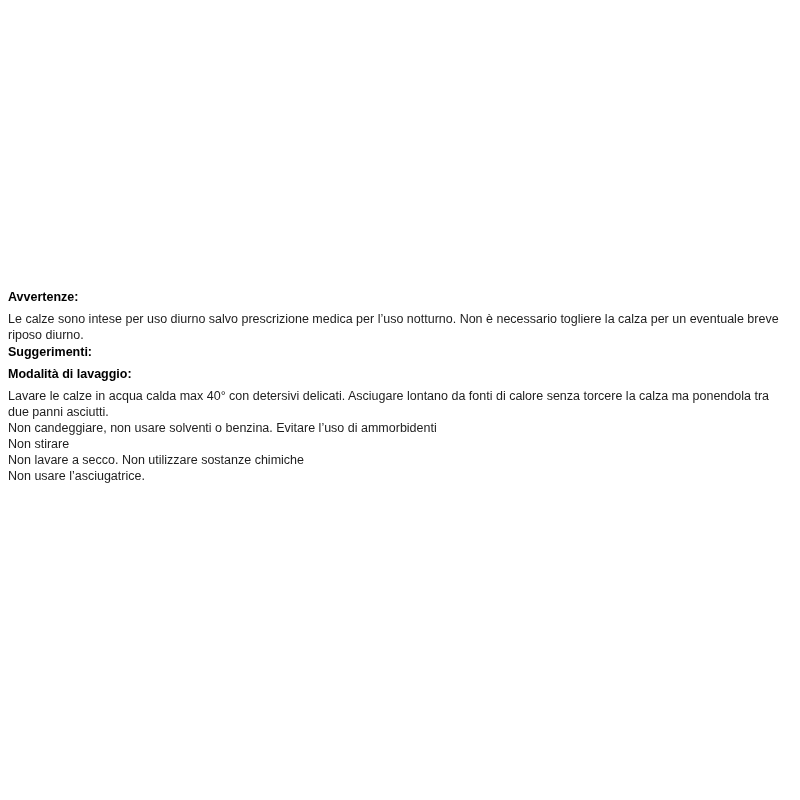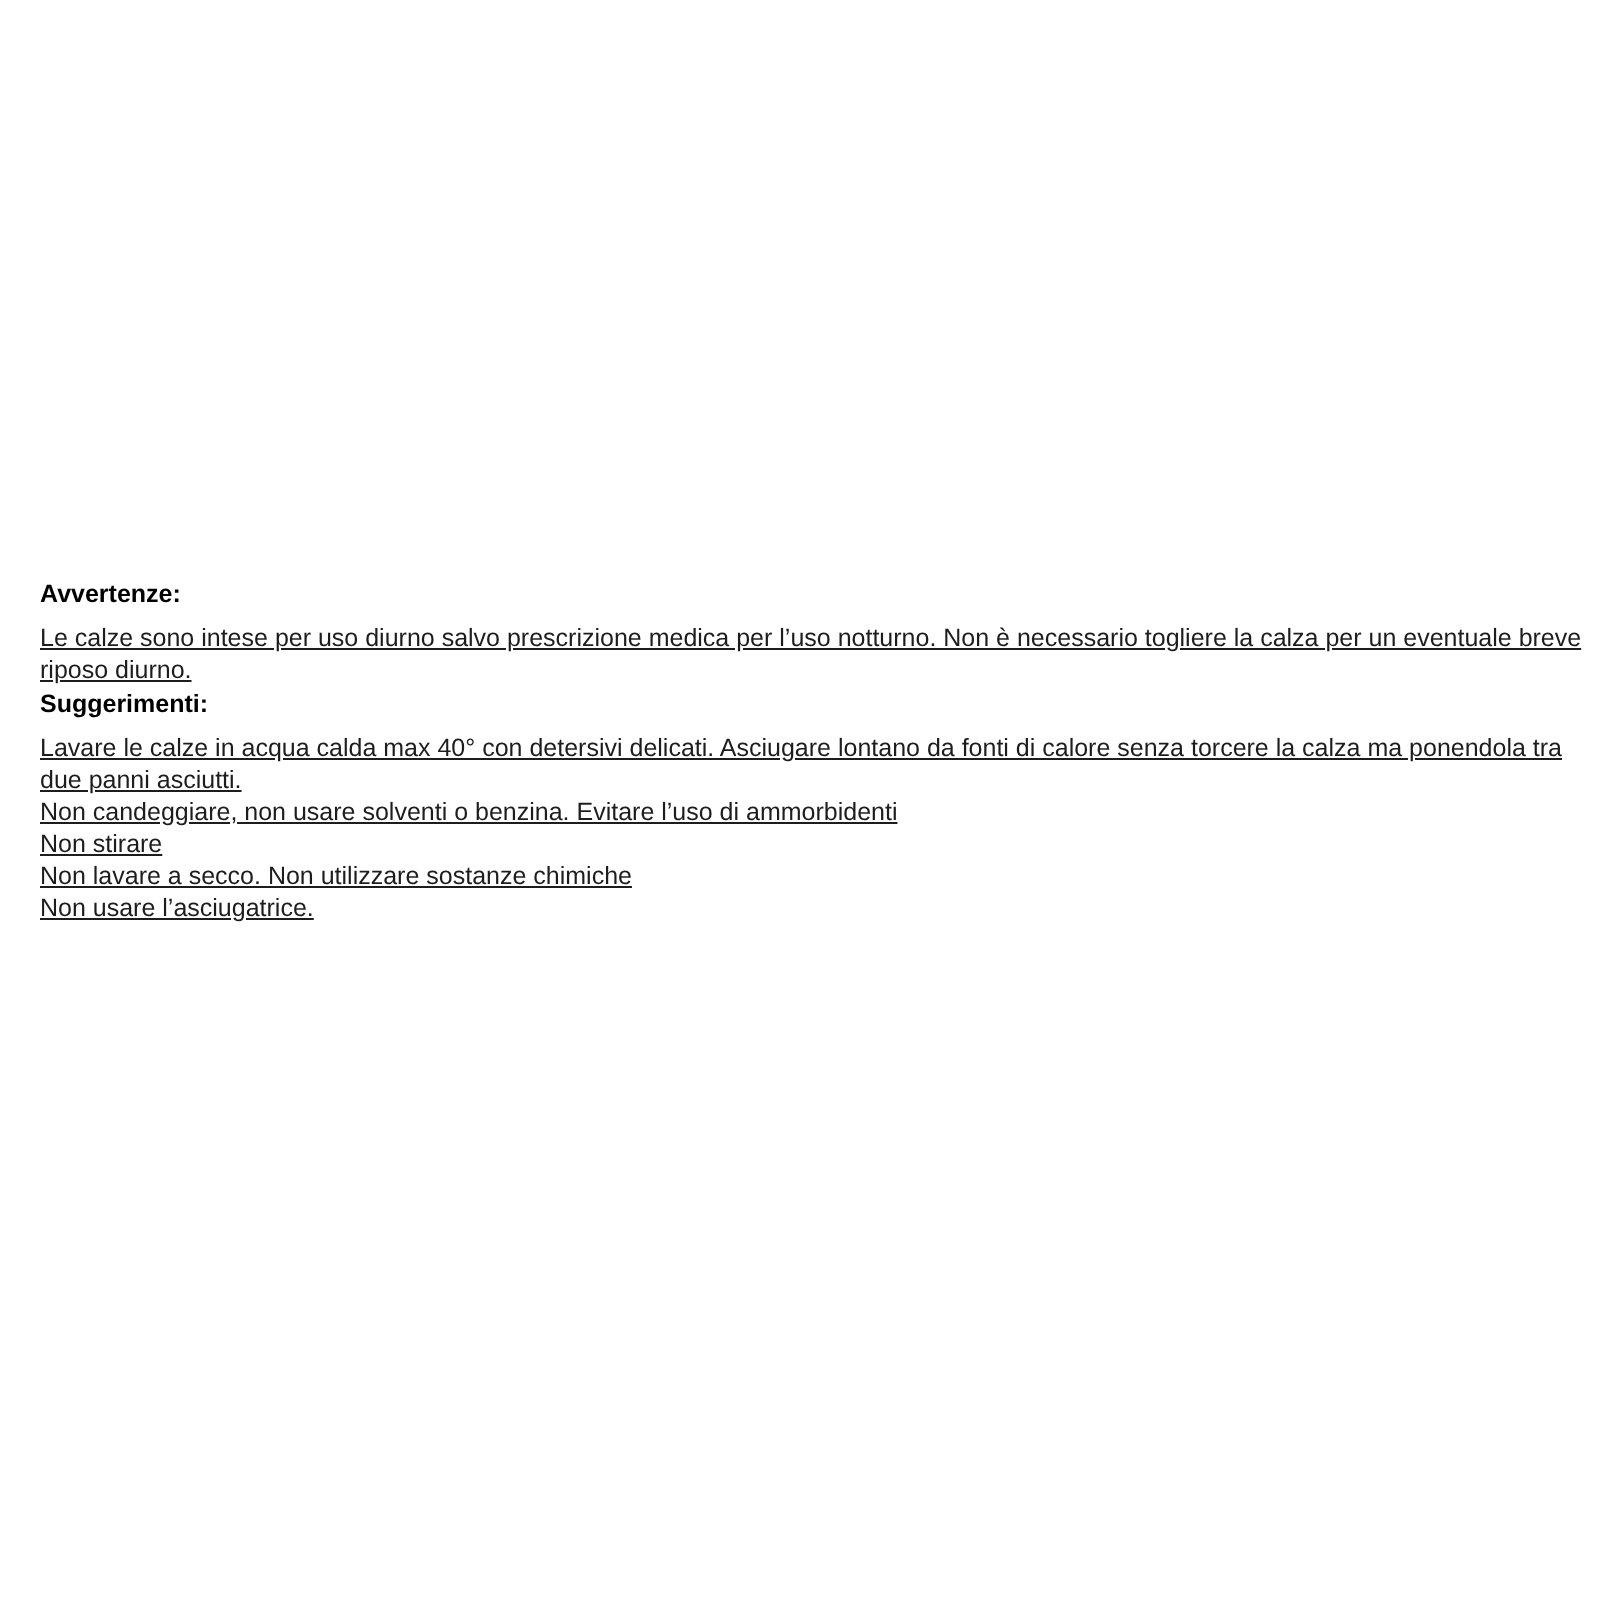--- a/index.html
+++ b/index.html
@@ -10,53 +10,53 @@
   body {
     width: 800px;
     height: 800px;
     overflow: hidden;
     font-family: "Liberation Sans", "DejaVu Sans", sans-serif;
   }
   .doc {
     box-sizing: border-box;
     width: 800px;
     height: 800px;
-    padding: 289px 8px 0 20px;
+    padding: 289px 8px 0 8px;
     color: #1d1d1d;
     font-size: 12.5px;
     line-height: 16px;
   }
   .doc h3 {
     margin: 0 0 6px 0;
     font-size: 12.5px;
     line-height: 16px;
     font-weight: 700;
     color: #000000;
   }
   .doc p {
     margin: 0 0 1px 0;
     white-space: pre-line; 
-    text-decoration: underline;
   }
 </style>
 </head>
 <body>
 
 <div class="doc">
 
   <section>
     <h3>Avvertenze:</h3>
     <p>Le calze sono intese per uso diurno salvo prescrizione medica per l’uso notturno. Non è necessario togliere la calza per un eventuale breve riposo diurno.</p>
   </section>
 
   <section>
     <h3>Suggerimenti:</h3>
   </section>
 
   <section>
+    <h3>Modalità di lavaggio:</h3>
     <p>Lavare le calze in acqua calda max 40° con detersivi delicati. Asciugare lontano da fonti di calore senza torcere la calza ma ponendola tra due panni asciutti.
 Non candeggiare, non usare solventi o benzina. Evitare l’uso di ammorbidenti
 Non stirare
 Non lavare a secco. Non utilizzare sostanze chimiche
 Non usare l’asciugatrice.</p>
   </section>
 
 </div>
 
 </body></html>

